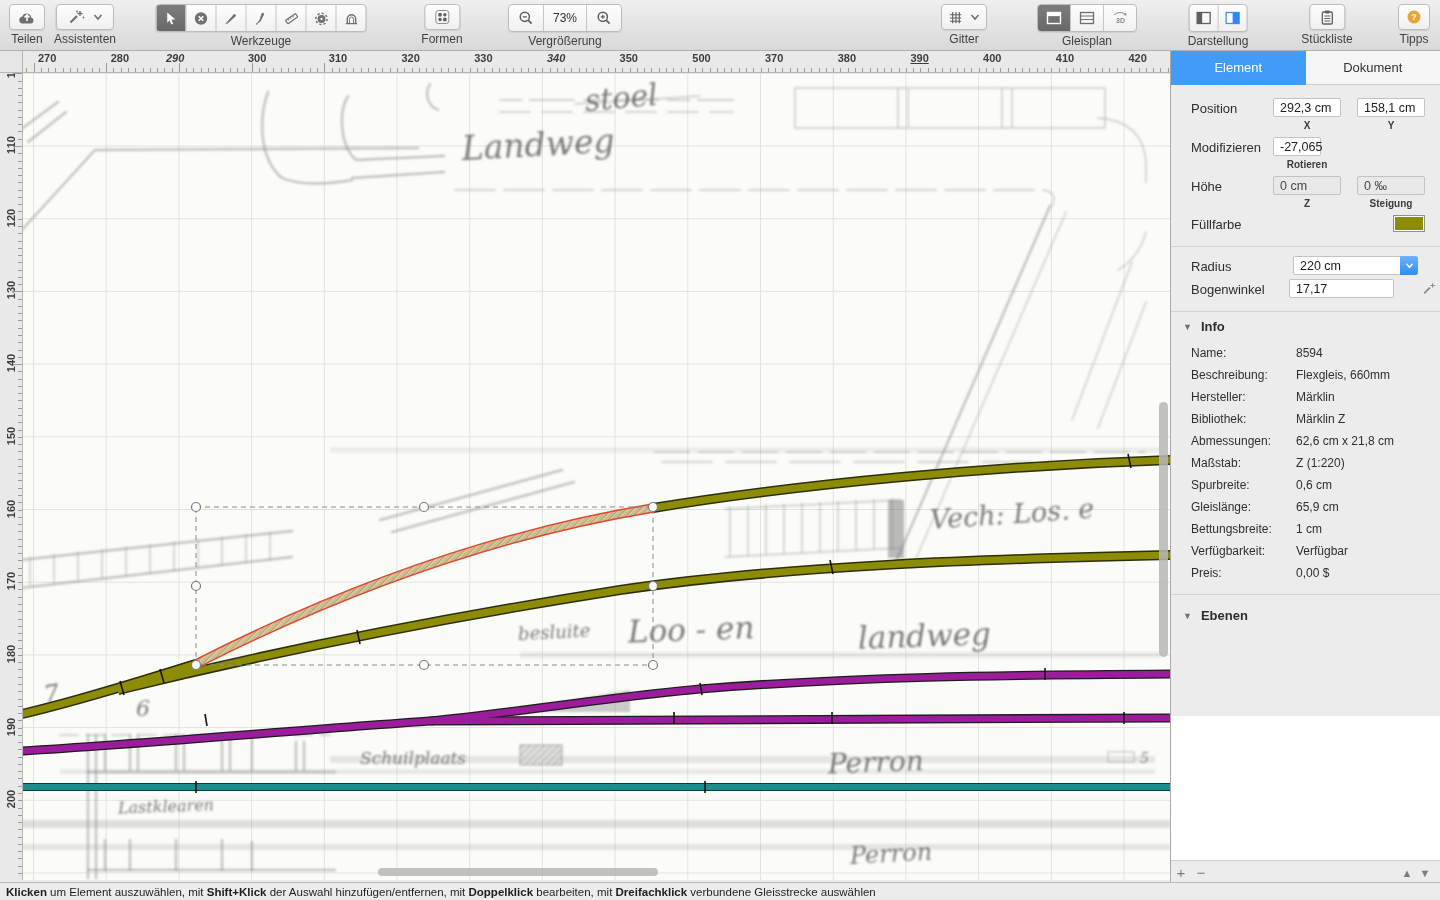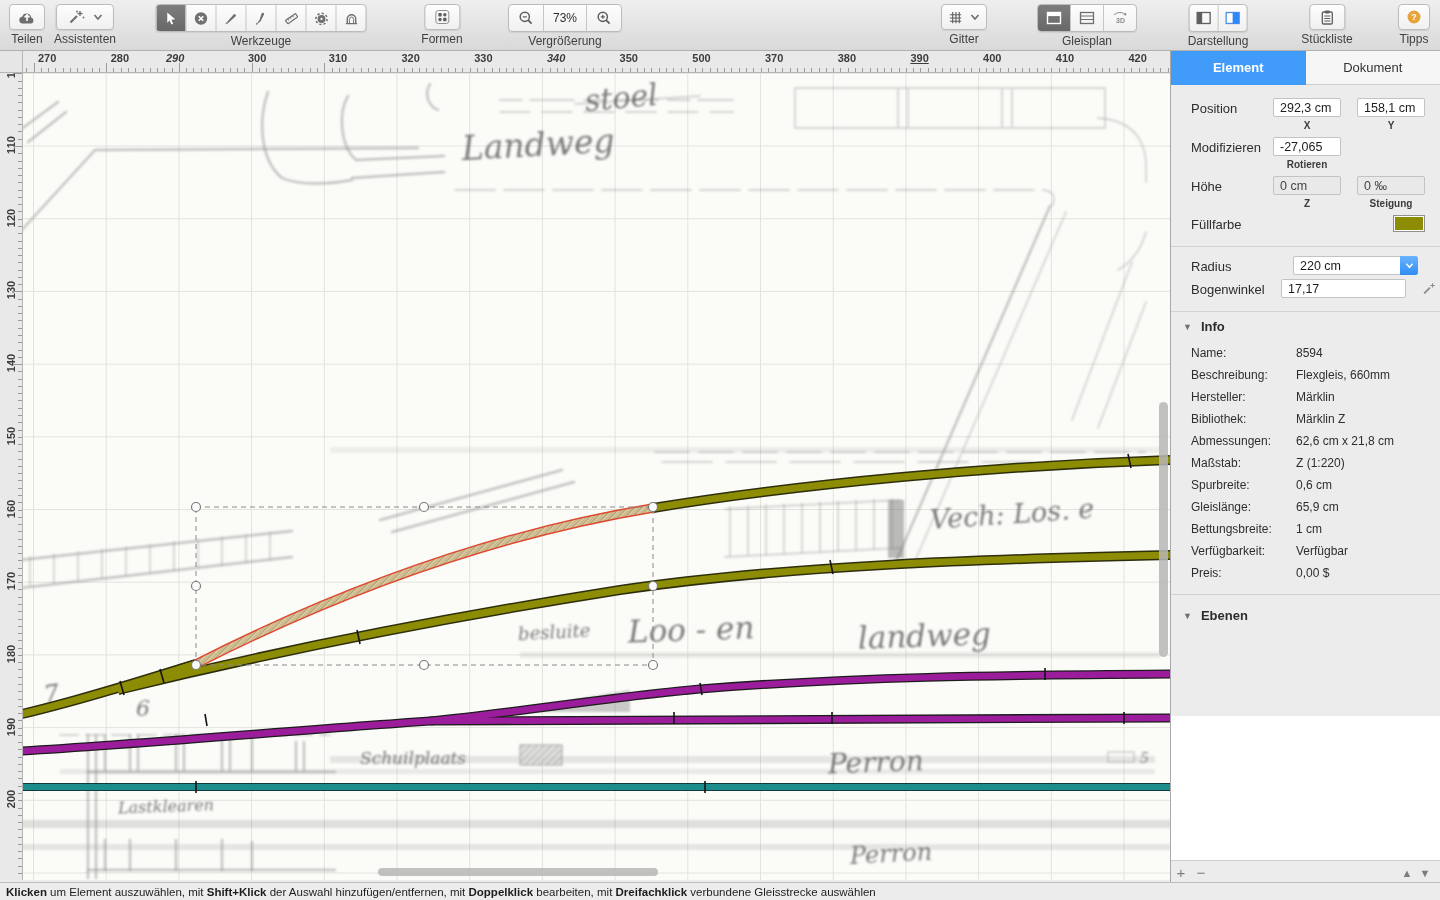--- a/index.html
+++ b/index.html
@@ -35,21 +35,21 @@
   .sketch{stroke:#8d8d8d;stroke-width:2.4;fill:none;opacity:.5;stroke-linecap:round;stroke-linejoin:round;}
   .sketchf{stroke:#979797;stroke-width:1.8;fill:none;opacity:.38;stroke-linecap:round;}
   .cursive{font-family:"DejaVu Serif","Liberation Serif",serif;font-style:italic;fill:#5c5c5c;opacity:.8;}
   .band{fill:#8f8f8f;}
   .vscroll{position:absolute;right:2px;top:330px;width:9px;height:255px;background:#b6b6b6;border-radius:5px;opacity:.85;}
   .hscroll{position:absolute;left:356px;bottom:4px;width:280px;height:8px;background:#b6b6b6;border-radius:4px;opacity:.85;}
   
   #panel{position:absolute;left:1170px;top:50px;width:270px;height:832px;background:#ececec;
     border-left:1px solid #a9a9a9;z-index:25;box-sizing:border-box;}
   #tabs{display:flex;height:35px;}
-  .tab{flex:1;display:flex;align-items:center;justify-content:center;font-size:13px;font-weight:bold;}
+  .tab{flex:1;display:flex;align-items:center;justify-content:center;font-size:13px;font-weight:normal;}
   .tab.active{background:#419bf9;color:#fff;}
   .tab.inactive{background:#f6f6f6;color:#333;border-bottom:1px solid #cfcfcf;font-weight:normal;}
   .plabel{position:absolute;font-size:13px;color:#2d2d2d;}
   .pfield{position:absolute;height:19px;background:#fff;border:1px solid #c3c3c3;border-radius:2px;
     font-size:12.5px;color:#1c1c1c;display:flex;align-items:center;padding:0 6px;box-sizing:border-box;}
   .pfield.dis{background:#e9e9e9;color:#444;}
   .sublab{position:absolute;font-size:10px;font-weight:bold;color:#3c3c3c;text-align:center;}
   .pdiv{position:absolute;left:0;width:270px;height:1px;background:#d2d2d2;}
   .sechead{position:absolute;left:12px;font-size:13px;font-weight:bold;color:#2d2d2d;display:flex;align-items:center;gap:9px;}
   .tri{font-size:9px;color:#6f6f6f;}
@@ -764,21 +764,21 @@
     <div class="tab inactive">Dokument</div>
   </div>
 
   <div class="plabel" style="left:20px;top:51px">Position</div>
   <div class="pfield" style="left:102px;top:48px;width:68px">292,3 cm</div>
   <div class="pfield" style="left:186px;top:48px;width:68px">158,1 cm</div>
   <div class="sublab" style="left:102px;top:70px;width:68px">X</div>
   <div class="sublab" style="left:186px;top:70px;width:68px">Y</div>
 
   <div class="plabel" style="left:20px;top:90px">Modifizieren</div>
-  <div class="pfield" style="left:102px;top:87px;width:68px">-27,065</div>
+  <div class="pfield" style="left:102px;top:87px;width:48px">-27,065</div>
   <div class="sublab" style="left:102px;top:109px;width:68px">Rotieren</div>
 
   <div class="plabel" style="left:20px;top:129px">Höhe</div>
   <div class="pfield dis" style="left:102px;top:126px;width:68px">0 cm</div>
   <div class="pfield dis" style="left:186px;top:126px;width:68px">0 ‰</div>
   <div class="sublab" style="left:102px;top:148px;width:68px">Z</div>
   <div class="sublab" style="left:186px;top:148px;width:68px">Steigung</div>
 
   <div class="plabel" style="left:20px;top:167px">Füllfarbe</div>
   <div style="position:absolute;left:222px;top:165px;width:30px;height:15px;background:#8d8d05;border:1px solid #909090;box-shadow:inset 0 0 0 1px #fff"></div>
@@ -786,21 +786,21 @@
   <div class="pdiv" style="top:196px"></div>
 
   <div class="plabel" style="left:20px;top:209px">Radius</div>
   <div class="pfield" style="left:122px;top:206px;width:125px;padding-right:22px">220 cm</div>
   <div style="position:absolute;left:229px;top:206px;width:18px;height:19px;border-radius:0 3px 3px 0;background:linear-gradient(#6cb4fd,#2f8df5);display:flex;align-items:center;justify-content:center">
     <svg width="9" height="7" viewBox="0 0 10 8">
         <path d="M1.5,2 L5,6 L8.5,2" stroke="#fff" stroke-width="1.7" fill="none"></path>
       </svg>
   </div>
   <div class="plabel" style="left:20px;top:232px">Bogenwinkel</div>
-  <div class="pfield" style="left:110px;top:229px;width:125px">17,17</div>
+  <div class="pfield" style="left:118px;top:229px;width:105px">17,17</div>
   <svg style="position:absolute;left:251px;top:231px" width="15" height="15" viewBox="0 0 17 16">
     <path d="M2.5,13.5 L9,7" stroke="#8a8a8a" stroke-width="2"></path>
     <path d="M12,2 V7 M9.5,4.5 H14.5" stroke="#8a8a8a" stroke-width="1.2"></path>
   </svg>
 
   <div class="pdiv" style="top:261px"></div>
 
   <div class="sechead" style="top:269px">
     <span class="tri">▼</span>
     <span>Info</span>

